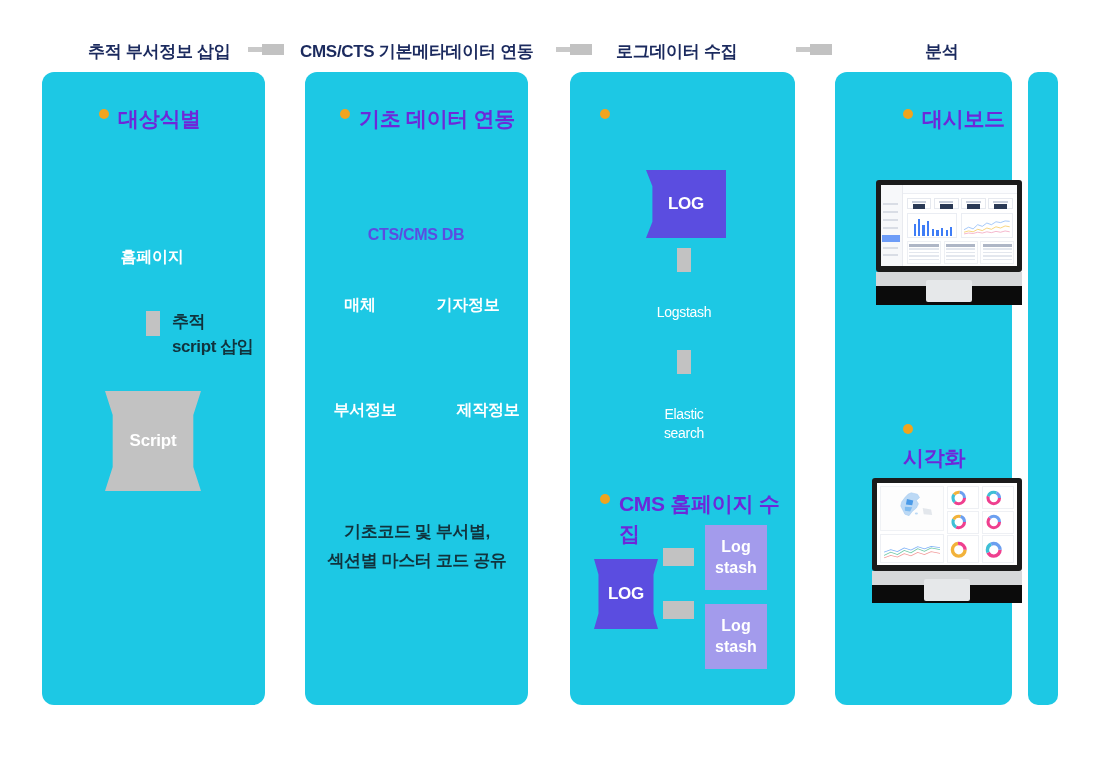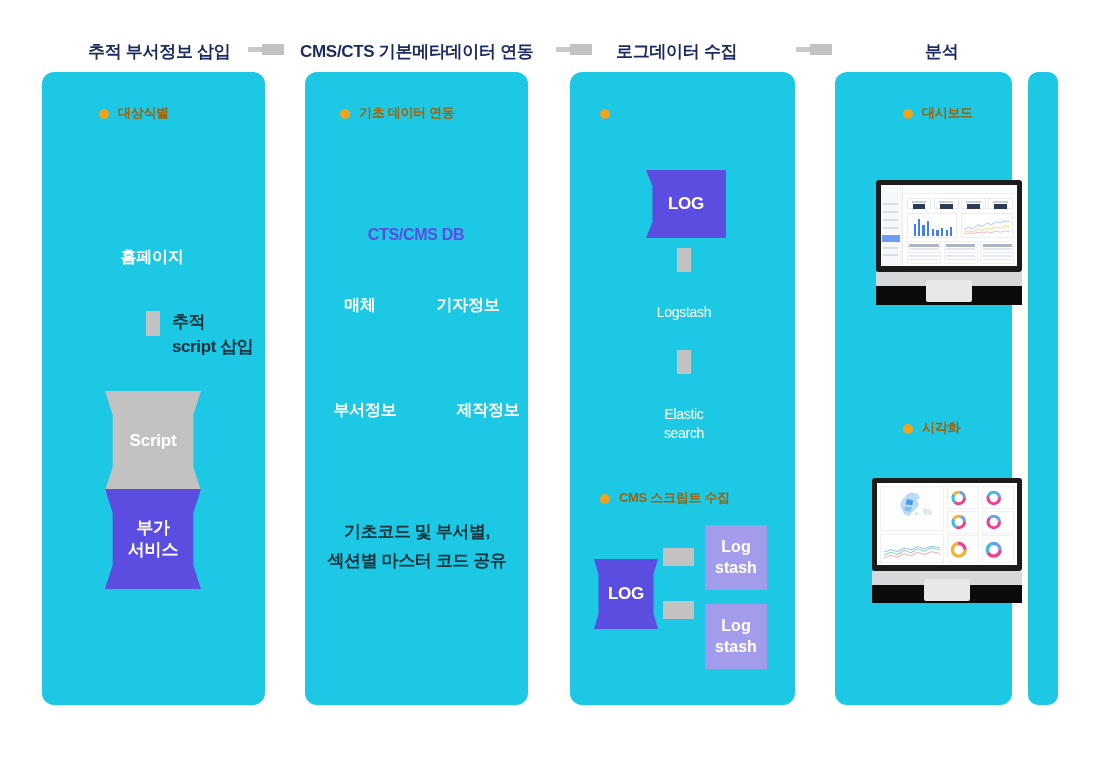--- a/index.html
+++ b/index.html
@@ -45,23 +45,23 @@
     position: absolute;
     display: flex;
     align-items: flex-start;
     gap: 9px;
   }
   .bullet-dot {
     width: 10px; height: 10px; border-radius: 50%;
     background: #f0a41e; flex: 0 0 10px; margin-top: 5px;
   }
   .bullet-text {
-    color: #a16207;
+    color: #6d28d9;
     font-weight: bold;
-    font-size: 13px;
+    font-size: 21px;
     line-height: 1.45;
     letter-spacing: -0.3px;
     white-space: pre-line;
   }
 
   
   .wtext {
     position: absolute;
     color: #ffffff;
     font-size: 16px;
@@ -199,22 +199,20 @@
   <div class="wtext" style="left:72px; top:246px; width:160px;">홈페이지</div>
 
   <div class="conn" style="left:146px; top:311px; width:14px; height:25px;"></div>
   <div class="dark-note" style="left:172px; top:310px; width:130px; text-align:left; line-height:1.45;">추적
 script 삽입</div>
 
   <div class="flagbox gray pinch-sides" style="left:105px; top:347px; width:96px; height:100px;margin-top:44px;">Script</div>
 
   <div class="conn" style="left:146px; top:455px; width:14px; height:25px;"></div>
 
-  <div class="flagbox purple pinch-sides" style="left:105px; top:489px; width:96px; height:100px;">부가
-서비스</div>
 
   <div class="panel" style="left:305px; top:72px; width:223px; height:633px;"></div>
 
   <div class="bullet-head" style="left:340px; top:104px;">
     <span class="bullet-dot"></span>
     <span class="bullet-text">기초 데이터 연동</span>
   </div>
 
   <div class="purple-title" style="left:336px; top:226px; width:160px;">CTS/CMS DB</div>
 
@@ -238,21 +236,21 @@
 
   <div class="wtext sm" style="left:604px; top:303px; width:160px;">Logstash</div>
 
   <div class="conn" style="left:677px; top:350px; width:14px; height:24px;"></div>
 
   <div class="wtext sm" style="left:604px; top:405px; width:160px;">Elastic
 search</div>
 
   <div class="bullet-head" style="left:600px; top:489px; width:190px;">
     <span class="bullet-dot"></span>
-    <span class="bullet-text">CMS 스크립트 수집</span>
+    <span class="bullet-text">CMS 홈페이지 수집</span>
   </div>
 
   <div class="flagbox purple pinch-lr" style="left:594px; top:559px; width:64px; height:70px;">LOG</div>
 
   <div class="conn" style="left:663px; top:548px; width:31px; height:18px;"></div>
   <div class="conn" style="left:663px; top:601px; width:31px; height:18px;"></div>
 
   <div class="plainbox lilac" style="left:705px; top:525px; width:62px; height:65px;">Log
 stash</div>
   <div class="plainbox lilac" style="left:705px; top:604px; width:62px; height:65px;">Log
@@ -335,21 +333,21 @@
             <span class="r" style="top:62%"></span>
             <span class="r" style="top:78%"></span>
         </div>
       </div>
     </div>
     <div class="mon-neck" style="left:0px; top:92px; width:146px; height:14px;"></div>
     <div class="mon-shadow" style="left:0px; top:106px; width:146px; height:19px;"></div>
     <div class="mon-base" style="left:50px; top:100px; width:46px; height:22px;"></div>
   </div>
 
-  <div class="bullet-head" style="left:903px; top:419px;">
+  <div class="bullet-head" style="left:903px; top:419px;flex-direction:column;">
     <span class="bullet-dot"></span>
     <span class="bullet-text">시각화</span>
   </div>
 
   <div class="monitor" style="left:872px; top:478px; width:150px; height:125px;">
     <div class="mon-frame" style="width:150px; height:93px;">
       <div class="mon-screen">
         <div class="mapbox" style="left:2%; top:4%; width:46%; height:54%; border:1px solid #f0f2f5;">
           <svg viewBox="0 0 100 100" preserveAspectRatio="none" style="position:absolute; left:8%; top:6%; width:84%; height:82%;">
             <path d="M48 8 L60 12 L64 22 L58 30 L62 40 L58 52 L50 62 L44 74 L36 70 L32 58 L28 46 L30 34 L36 22 L42 12 Z" fill="#bcd9f5" stroke="#9cc6ef" stroke-width="1"></path>

